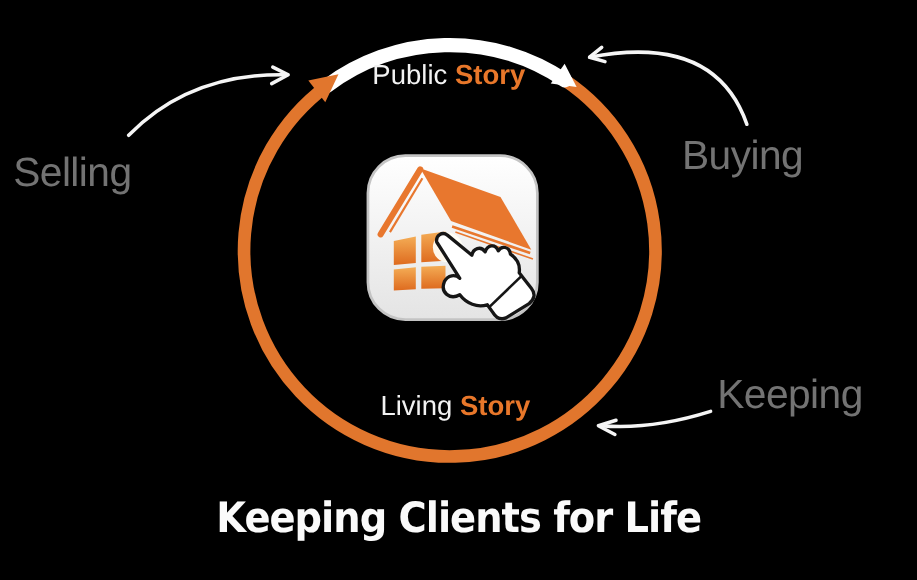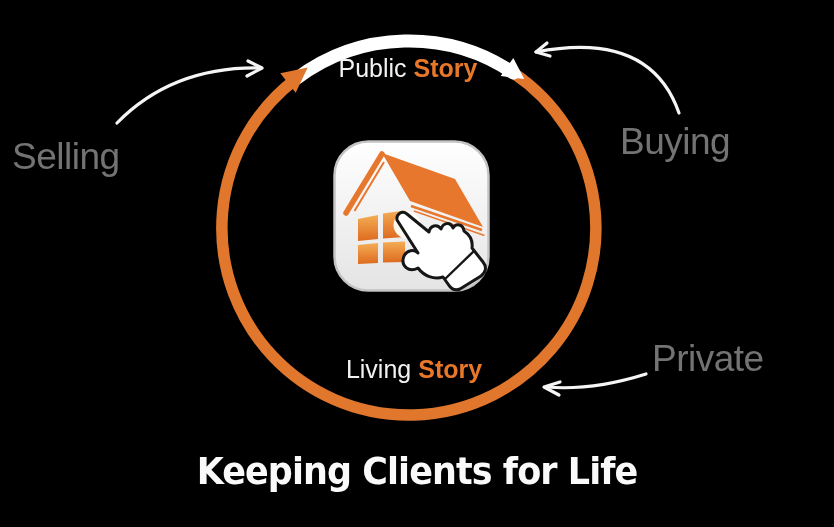--- a/index.html
+++ b/index.html
@@ -83,21 +83,21 @@
                  C123 83 130 84 131 91 C137 95 140 101 139 108 L150 122 C154 127 153 132 148 136
                  L127 149 C122 151 118 149 115 144 L110 137 C101 140 91 136 85 128
                  C76 133 67 126 71 116 C74 110 81 109 85 113 Z" fill="#FFFFFF" stroke="#161616" stroke-width="3" stroke-linejoin="round"></path>
         <path d="M112 139 L141 111" stroke="#161616" stroke-width="2.4" fill="none"></path>
       </g>
     </g>
   </svg>
 
   <div class="label" style="left:12px;top:138px">Selling</div>
   <div class="label" style="left:620px;top:123px">Buying</div>
-  <div class="label" style="left:652px;top:340px">Private</div>
+  <div class="label" style="left:652px;top:340px">Keeping</div>
 
   <div class="arc-label" style="left:408px;top:56px">
     <span>Public</span><span class="hl">Story</span>
   </div>
   <div class="arc-label" style="left:414px;top:357px">
     <span>Living</span><span class="hl">Story</span>
   </div>
 
   <div class="title">Keeping Clients for Life</div>
 

